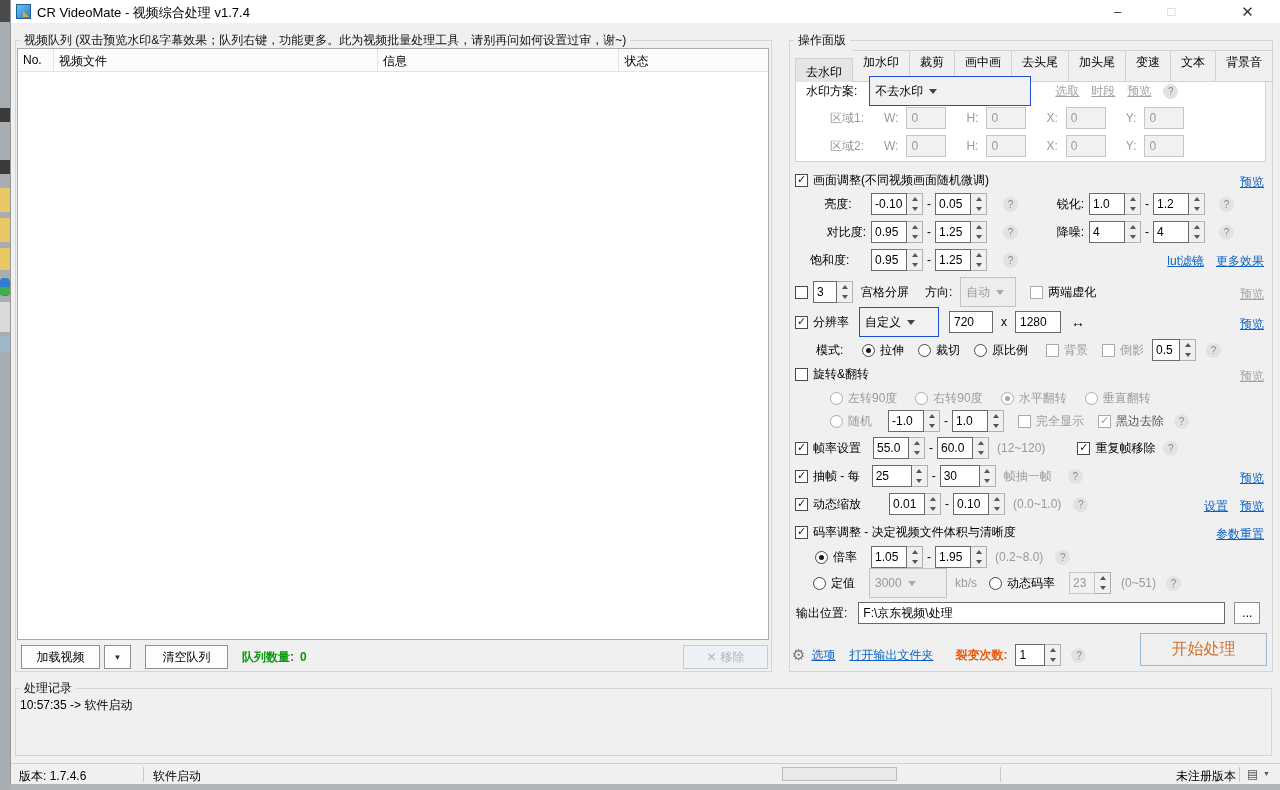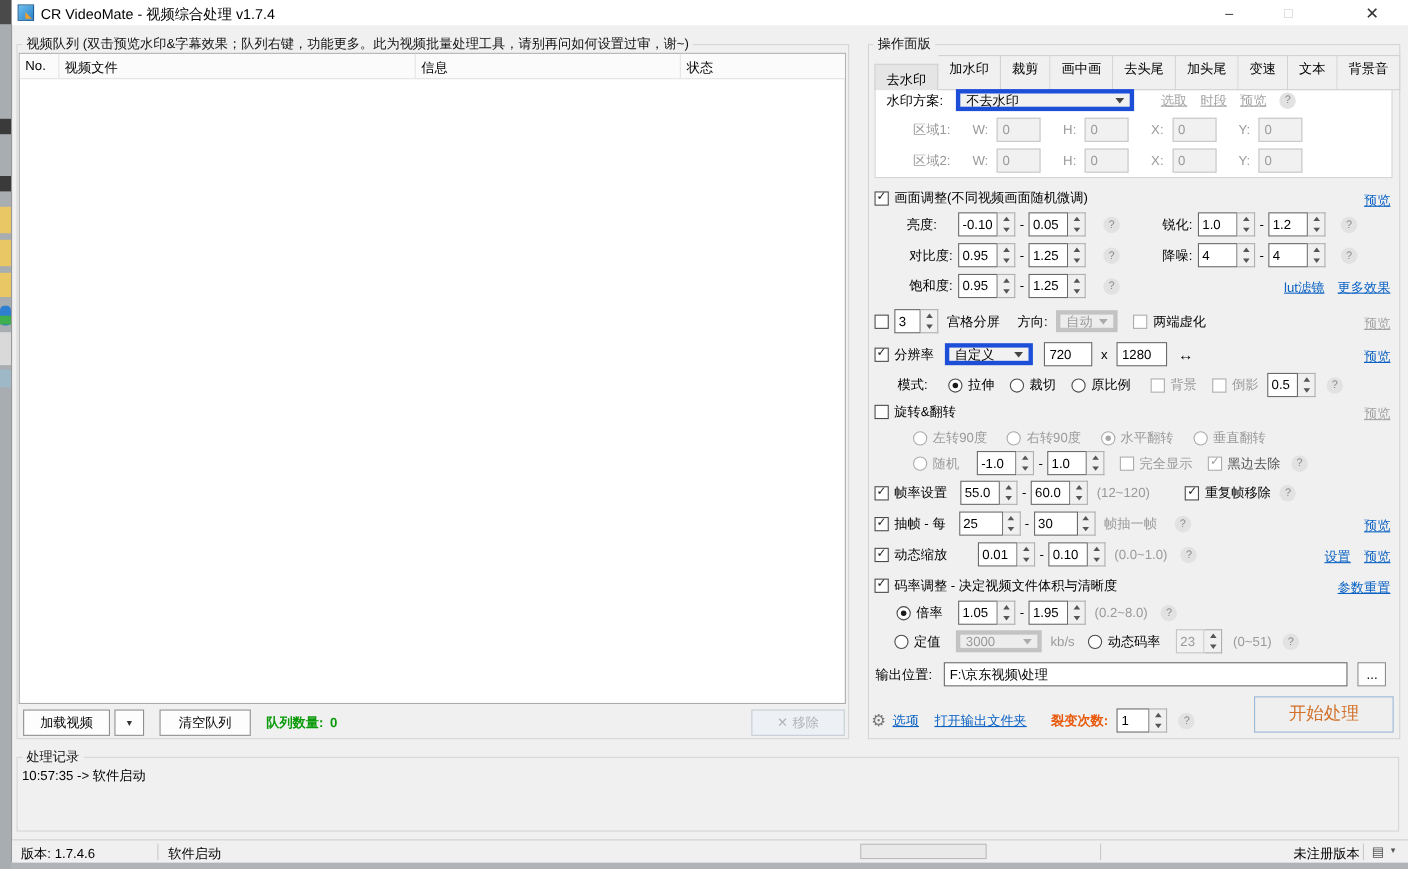--- a/index.html
+++ b/index.html
@@ -45,21 +45,21 @@
   .sd::after{content:"";border-left:3px solid transparent;border-right:3px solid transparent;border-top:4px solid #555}
   .spin.dis .v{background:#f1f1f1;color:#9a9a9a;border-color:#c6c6c6}
   
   .cb{width:13px;height:13px;border:1px solid #4a4a4a;background:#fff;display:inline-flex;align-items:center;justify-content:center;margin-right:5px;flex:none;cursor:pointer}
   .cb .mk{font-size:11px;font-weight:bold;line-height:1;color:#1a1a1a;margin-top:-1px}
   .cb.dis{border-color:#ababab}.cb.dis .mk{color:#9a9a9a}
   .rad{width:13px;height:13px;border:1px solid #4a4a4a;border-radius:50%;background:#fff;margin-right:5px;position:relative;flex:none;cursor:pointer}
   .rad.sel::after{content:"";position:absolute;inset:3px;background:#1a1a1a;border-radius:50%}
   .rad.dis{border-color:#ababab}.rad.dis.sel::after{background:#a6a6a6}
   
-  .combo{height:20px;border:4px solid #1d4ed8;background:#f1f1f1;display:inline-flex;align-items:center;justify-content:space-between;padding:0 5px;flex:none;cursor:pointer}
+  .combo{height:30px;border:1px solid #1d4ed8;background:#f1f1f1;display:inline-flex;align-items:center;justify-content:flex-start;padding:0 5px;flex:none;cursor:pointer}
   .car{width:0;height:0;border-left:4px solid transparent;border-right:4px solid transparent;border-top:5px solid #444;margin-left:6px}
   .combo.dis{background:#ededed;color:#9a9a9a;border-color:#c3c3c3}.combo.dis .car{border-top-color:#ababab}
   .inp{height:22px;border:1px solid #6a6a6a;background:#fff;display:inline-flex;align-items:center;padding:0 4px;flex:none}
   .inp.dis{background:#f1f1f1;color:#9a9a9a;border-color:#c6c6c6}
   .dash{margin:0 4px}
   
   #desk{position:absolute;left:0;top:0;width:10px;height:790px;background:#a8adb2}
   #desk .f{position:absolute;left:0;width:10px}
 </style>
 </head>
@@ -271,21 +271,21 @@
       <div class="v">4</div>
       <div class="ud">
         <div class="su"></div>
         <div class="sd"></div>
       </div>
     </div>
   <span class="hlp" style="margin-left:14px">?</span>
 </div>
 
 <div class="row" style="left:810px;top:249px">
-  <span style="width:56px;text-align:right;margin-right:5px">饱和度:</span>
+  <span style="width:56px;text-align:left;margin-right:5px">饱和度:</span>
   <div class="spin">
       <div class="v">0.95</div>
       <div class="ud">
         <div class="su"></div>
         <div class="sd"></div>
       </div>
     </div>
   <span class="dash">-</span>
   <div class="spin">
       <div class="v">1.25</div>

